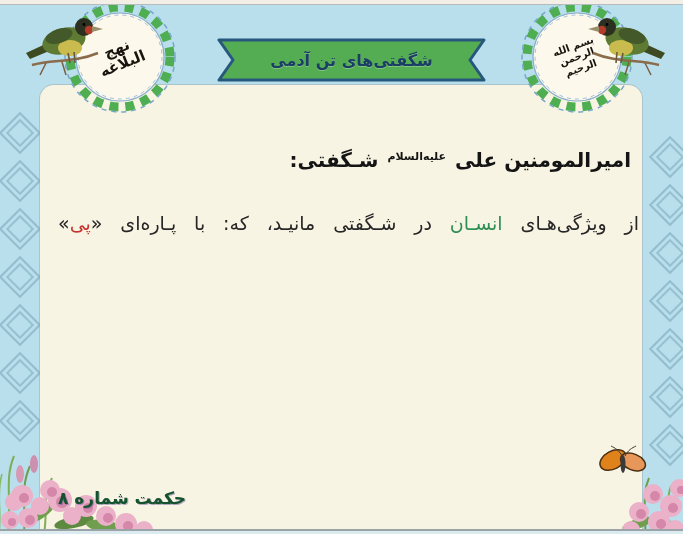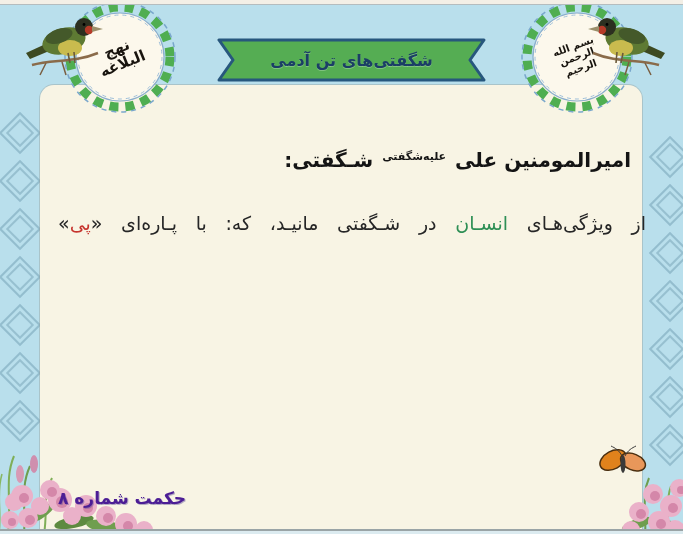--- a/index.html
+++ b/index.html
@@ -57,32 +57,32 @@
 
   
   .heading{
     position:absolute;right:52px;top:148px;direction:rtl;white-space:nowrap;
     color:#141414;font-weight:bold;font-size:20px;z-index:3;
   }
   .heading .honorific{font-size:11px;font-weight:bold;vertical-align:7px;margin:0 2px;}
 
   
   .bodytext{
-    position:absolute;right:37px;left:58px;top:198px;direction:rtl;z-index:3;
+    position:absolute;right:44px;left:58px;top:198px;direction:rtl;z-index:3;
     color:#262626;font-size:19px;line-height:50px;
   }
   .bline{white-space:nowrap;text-align:right;text-align-last:justify;}
   .bline.last{text-align-last:right;}
   .w-red{color:#c6332d;}
   .w-green{color:#2e8f55;}
 
   
   .footer-label{
     position:absolute;left:58px;bottom:26px;direction:rtl;z-index:5;
-    font-size:17px;font-weight:bold;color:#4c1d95;
+    font-size:17px;font-weight:bold;color:#14532d;
     text-shadow:1px 1px 0 rgba(95,80,150,.45);
     letter-spacing:1px;
   }
 
   
   .flowers-bl{position:absolute;left:-6px;bottom:0;width:172px;height:112px;z-index:4;}
   .flowers-br{position:absolute;right:-4px;bottom:0;width:112px;height:102px;z-index:4;}
 </style>
 </head>
 <body>
@@ -165,21 +165,21 @@
       <circle cx="72" cy="24" r="9" fill="#2c3020"></circle>
       <circle cx="77" cy="27" r="4.2" fill="#b53a28"></circle>
       <polygon points="80,23 91,26 80,29" fill="#9b8f6b"></polygon>
       <circle cx="72" cy="21.5" r="1.4" fill="#000"></circle>
       <path d="M56,50 L58,60 M62,49 L63,60" stroke="#6b5a3a" stroke-width="1.6"></path>
     </svg>
   </div>
 
   <div class="heading">
     <span>امیرالمومنین علی</span>
-    <span class="honorific">علیه‌شگفتی</span>
+    <span class="honorific">علیه‌السلام</span>
     <span>شـگفتی:</span>
   </div>
 
   <div class="bodytext">
     <div class="bline">
       <span>از ویژگی‌هـای </span><span class="w-green">انسـان</span><span> در شـگفتی مانیـد، که: با پـاره‌ای «</span><span class="w-red">پی</span><span>»</span>
     </div>
   </div>
 
   <div class="footer-label">حکمت شماره ۸</div>

